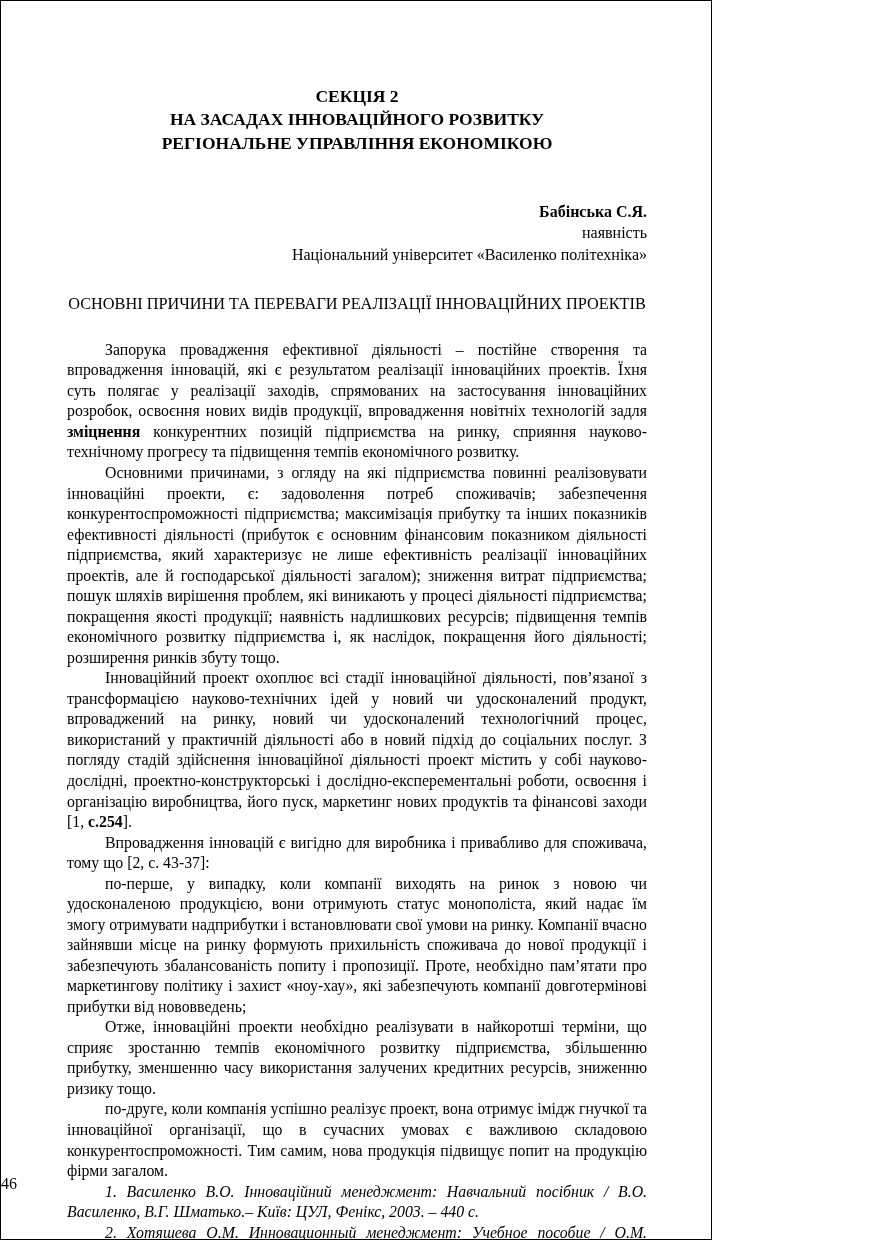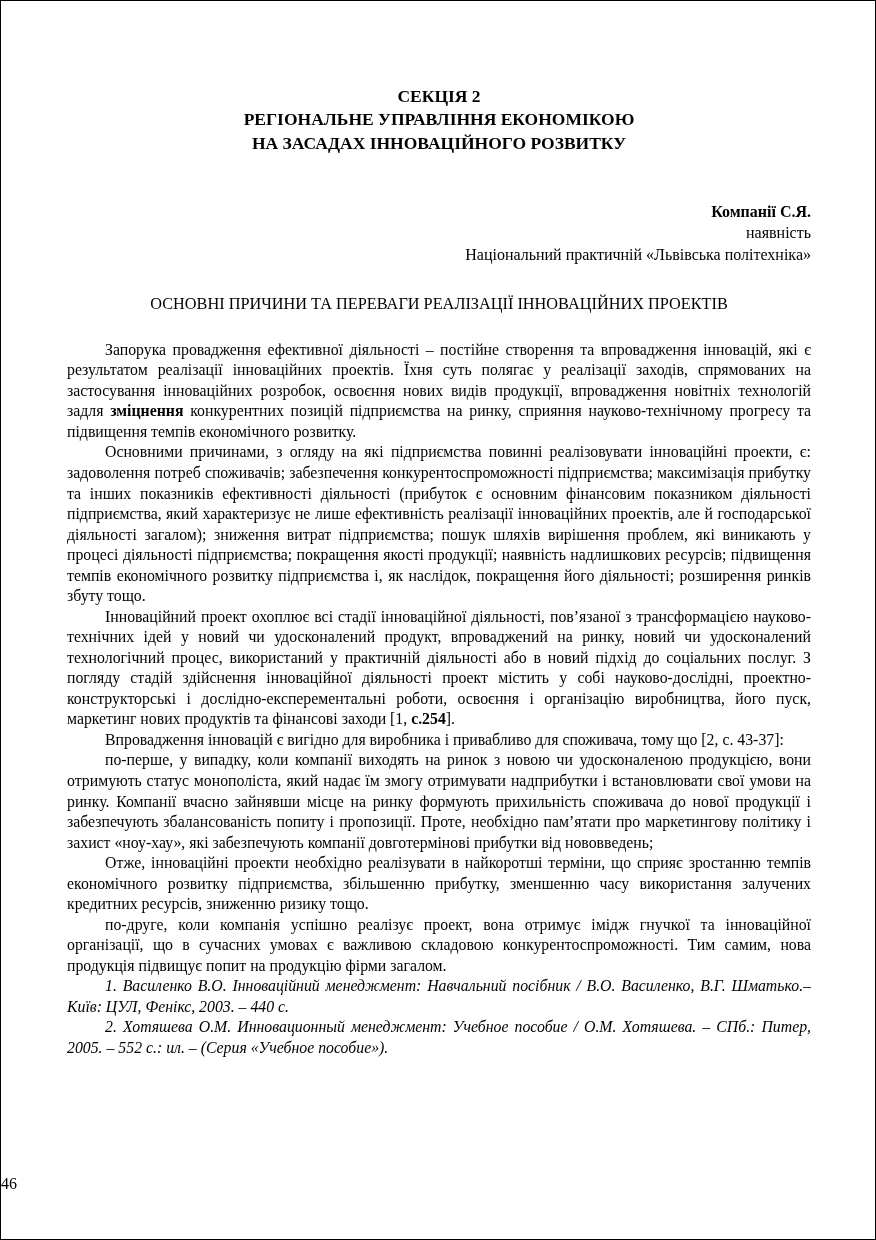--- a/index.html
+++ b/index.html
@@ -1,21 +1,21 @@
 <!DOCTYPE html>
 <html><head>
 <meta charset="utf-8">
 <style>
   html, body {
     margin: 0;
     padding: 0;
     background: #ffffff;
   }
   .page {
-    width: 876px;
+    width: 712px;
     height: 1240px;
     box-sizing: border-box;
     background: #ffffff;
     border: 1px solid #000000;
     position: relative;
     font-family: "Liberation Serif", "DejaVu Serif", serif;
     color: #000000;
     padding: 84px 64px 0 66px;
     overflow: hidden;
   }
@@ -59,28 +59,28 @@
   }
   .bold { font-weight: bold; }
 </style>
 </head>
 <body>
 
 <div class="page">
 
   <header class="section-header">
     <div>СЕКЦІЯ 2</div>
+    <div>НА ЗАСАДАХ ІННОВАЦІЙНОГО РОЗВИТКУ</div>
     <div>РЕГІОНАЛЬНЕ УПРАВЛІННЯ ЕКОНОМІКОЮ</div>
-    <div>НА ЗАСАДАХ ІННОВАЦІЙНОГО РОЗВИТКУ</div>
   </header>
 
   <div class="author-block">
-    <div class="author-name">Компанії С.Я.</div>
+    <div class="author-name">Бабінська С.Я.</div>
     <div>наявність</div>
-    <div>Національний практичній «Львівська політехніка»</div>
+    <div>Національний університет «Василенко політехніка»</div>
   </div>
 
   <h1 class="article-title">ОСНОВНІ ПРИЧИНИ ТА ПЕРЕВАГИ РЕАЛІЗАЦІЇ ІННОВАЦІЙНИХ ПРОЕКТІВ</h1>
 
   <div class="article-body">
       <p class="para"><span>Запорука провадження ефективної діяльності – постійне створення та впровадження інновацій, які є результатом реалізації інноваційних проектів. Їхня суть полягає у реалізації заходів, спрямованих на застосування інноваційних розробок, освоєння нових видів продукції, впровадження новітніх технологій задля </span><span class="bold">зміцнення</span><span> конкурентних позицій підприємства на ринку, сприяння науково-технічному прогресу та підвищення темпів економічного розвитку.</span></p>
       <p class="para"><span>Основними причинами, з огляду на які підприємства повинні реалізовувати інноваційні проекти, є: задоволення потреб споживачів; забезпечення конкурентоспроможності підприємства; максимізація прибутку та інших показників ефективності діяльності (прибуток є основним фінансовим показником діяльності підприємства, який характеризує не лише ефективність реалізації інноваційних проектів, але й господарської діяльності загалом); зниження витрат підприємства; пошук шляхів вирішення проблем, які виникають у процесі діяльності підприємства; покращення якості продукції; наявність надлишкових ресурсів; підвищення темпів економічного розвитку підприємства і, як наслідок, покращення його діяльності; розширення ринків збуту тощо.</span></p>
       <p class="para"><span>Інноваційний проект охоплює всі стадії інноваційної діяльності, пов’язаної з трансформацією науково-технічних ідей у новий чи удосконалений продукт, впроваджений на ринку, новий чи удосконалений технологічний процес, використаний у практичній діяльності або в новий підхід до соціальних послуг. З погляду стадій здійснення інноваційної діяльності проект містить у собі науково-дослідні, проектно-конструкторські і дослідно-експерементальні роботи, освоєння і організацію виробництва, його пуск, маркетинг нових продуктів та фінансові заходи [1, </span><span class="bold">с.254</span><span>].</span></p>
       <p class="para"><span>Впровадження інновацій є вигідно для виробника і привабливо для споживача, тому що [2, с. 43-37]:</span></p>
       <p class="para"><span>по-перше, у випадку, коли компанії виходять на ринок з новою чи удосконаленою продукцією, вони отримують статус монополіста, який надає їм змогу отримувати надприбутки і встановлювати свої умови на ринку. Компанії вчасно зайнявши місце на ринку формують прихильність споживача до нової продукції і забезпечують збалансованість попиту і пропозиції. Проте, необхідно пам’ятати про маркетингову політику і захист «ноу-хау», які забезпечують компанії довготермінові прибутки від нововведень;</span></p>

